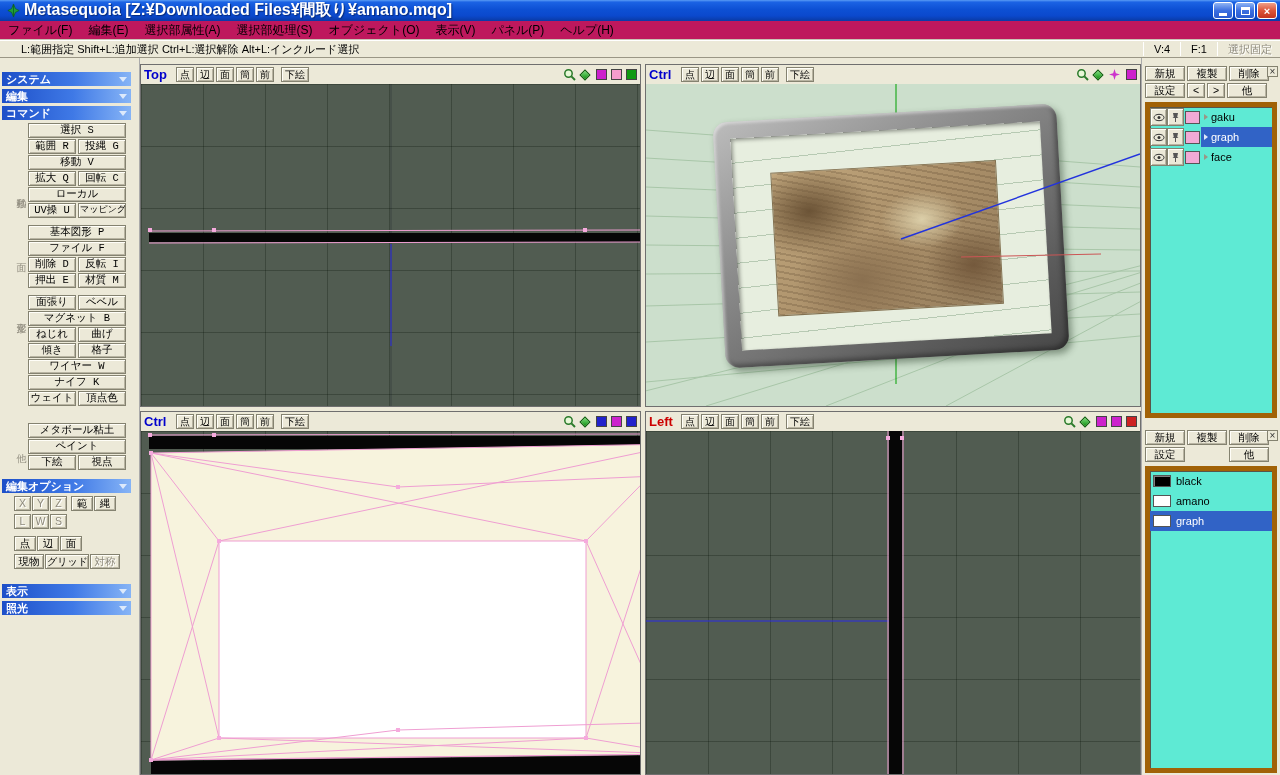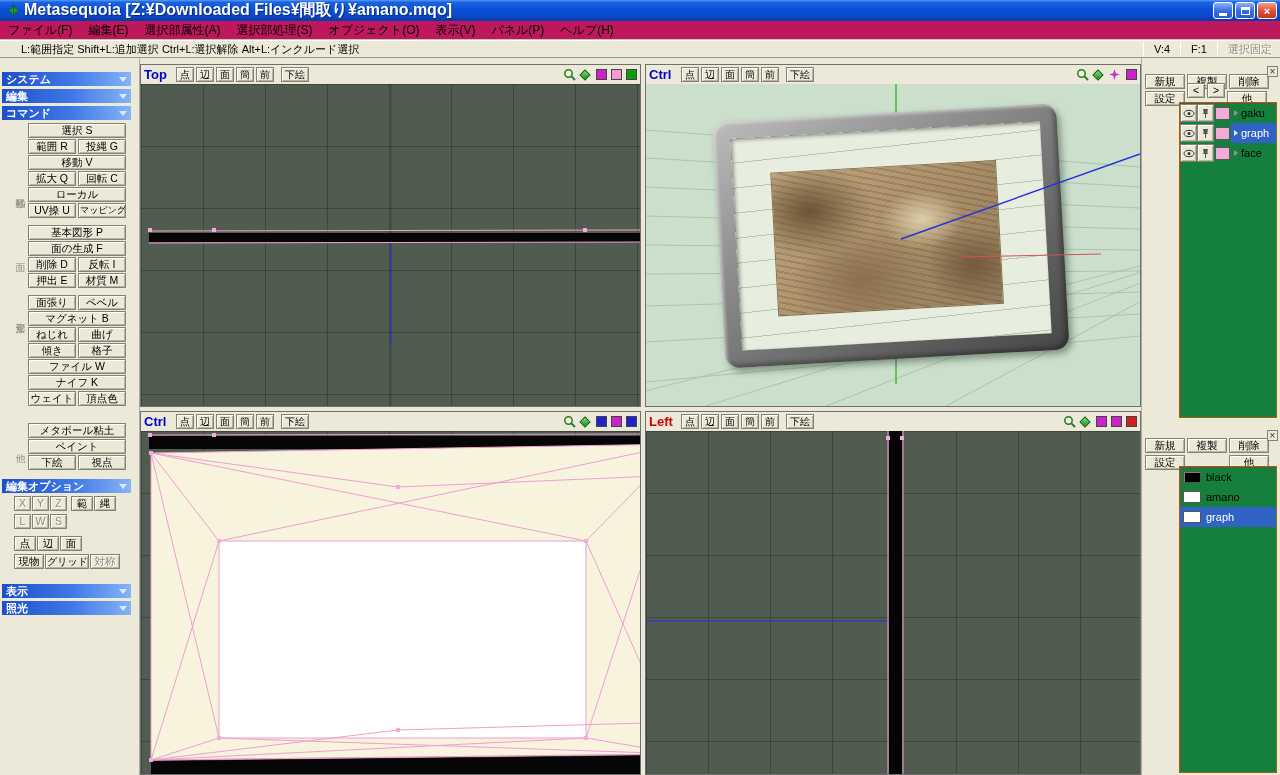--- a/index.html
+++ b/index.html
@@ -31,21 +31,21 @@
   .hint-cell { white-space:nowrap; padding:0 6px; }
   .hint-lock { color:#8e8a7d; text-shadow:1px 1px 0 #fff; padding-right:8px; }
 
   
   #sidebar-left { position:absolute; left:0; top:58px; width:140px; height:717px; background:#ECE9D8;
     border-right:1px solid #aaa; padding-top:14px; }
   .sb-header { height:14px; margin:0 8px 3px 2px; padding:0 4px; color:#fff; font-size:11px; font-weight:bold;
     background:linear-gradient(90deg,#1d4fc8 0%,#3f79e6 55%,#86b4f6 100%);
     display:flex; align-items:center; line-height:13px; }
   .sb-arrow { margin-left:auto; width:0; height:0; border-left:4px solid transparent; border-right:4px solid transparent; border-top:5px solid #dce9fb; }
-  .cmd-area { position:relative; margin-top:2px; }
+  .cmd-area { position:relative; margin-top:2px;font-family:Liberation Mono, monospace; }
   .vlabel { position:absolute; left:13px; writing-mode:vertical-rl; text-orientation:upright;
     font-size:10px; color:#8f8b7e; letter-spacing:1px; }
   .cmd-rows { margin-left:28px; width:98px; }
   .cmd-row { height:16px; display:flex; gap:2px; }
   .btn3d { background:#ECE9D8; border:1px solid #848270; box-shadow:inset 1px 1px 0 #fffef8, inset -1px -1px 0 #b8b4a2;
     font-size:10.5px; height:15px; line-height:13px; text-align:center; font-family:inherit; cursor:default; white-space:nowrap; overflow:hidden; padding:0 1px; }
   .cmd-full { width:98px; }
   .cmd-half { width:48px; }
   .gap6 { margin-top:6px; } .gap16 { margin-top:16px; }
   .opt-rows { margin-left:14px; margin-top:2px; }
@@ -89,25 +89,25 @@
       radial-gradient(90px 62px at 16% 28%, #6b5336, rgba(107,83,54,0) 72%),
       radial-gradient(70px 55px at 88% 72%, #74593c, rgba(116,89,60,0) 70%),
       radial-gradient(95px 70px at 38% 78%, #8a7050, rgba(138,112,80,0) 72%),
       repeating-linear-gradient(14deg, rgba(80,60,38,.22) 0 2px, transparent 2px 6px),
       linear-gradient(135deg,#c2a87e 0%,#a98e68 55%,#937c5c 100%); }
   .overlay-svg { position:absolute; left:0; top:0; pointer-events:none; }
 
   
   #sidebar-right { position:absolute; left:1141px; top:58px; width:139px; height:717px; background:#ECE9D8; border-left:1px solid #aaa; }
   .rp-row { position:absolute; left:3px; display:flex; gap:2px; }
-  .rp-btn { width:40px;margin-top:8px; } .rp-btn-sm { width:18px; } .rp-spacer { width:40px; }
+  .rp-btn { width:40px; } .rp-btn-sm { width:18px; } .rp-spacer { width:40px; }
   .panel-close { position:absolute; right:2px; font-size:10px; line-height:10px; color:#333;
     border:1px solid #848270; background:#ECE9D8; width:11px; height:11px; text-align:center; }
-  .list-box { position:absolute; left:3px; right:3px; background:#15803d; border:1px solid #a16207;
-    box-shadow:inset 1px 1px 0 #58554a; overflow:hidden;margin-left:34px; }
+  .list-box { position:absolute; left:3px; right:3px; background:#5eead4; border:5px solid #a16207;
+    box-shadow:inset 1px 1px 0 #58554a; overflow:hidden; }
   .obj-row { height:20px; display:flex; align-items:center; }
   .mini-btn { width:17px; height:18px; flex:none; background:#ECE9D8; border:1px solid #848270;
     box-shadow:inset 1px 1px 0 #fffef8, inset -1px -1px 0 #b8b4a2; display:flex; align-items:center; justify-content:center; }
   .obj-swatch { width:15px; height:13px; border:1px solid #555; margin:0 1px; flex:none; }
   .obj-name-area { flex:1; height:100%; display:flex; align-items:center; padding-left:3px; gap:3px; font-size:11px; }
   .obj-name-area.selected { background:#3163C6; color:#fff; }
   .expander { width:0; height:0; border-top:3px solid transparent; border-bottom:3px solid transparent; border-left:4px solid #9a9685; flex:none; }
   .selected .expander { border-left-color:#dfe8fa; }
   .mat-row { height:20px; display:flex; align-items:center; padding-left:3px; gap:5px; font-size:11px; }
   .mat-row.selected { background:#3163C6; color:#fff; }
@@ -196,21 +196,21 @@
           </div>
         <div class="cmd-row">
           <button class="btn3d cmd-half">UV操 U</button>
           <button class="btn3d cmd-half" style="font-size:9px">マッピング</button>
         </div>
 
         <div class="cmd-row gap6">
             <button class="btn3d cmd-full">基本図形 P</button>
           </div>
         <div class="cmd-row">
-            <button class="btn3d cmd-full">面の生成 F</button>
+            <button class="btn3d cmd-full">ファイル F</button>
           </div>
         <div class="cmd-row">
           <button class="btn3d cmd-half">削除 D</button>
           <button class="btn3d cmd-half">反転 I</button>
         </div>
         <div class="cmd-row">
           <button class="btn3d cmd-half">押出 E</button>
           <button class="btn3d cmd-half">材質 M</button>
         </div>
 
@@ -223,21 +223,21 @@
           </div>
         <div class="cmd-row">
           <button class="btn3d cmd-half">ねじれ</button>
           <button class="btn3d cmd-half">曲げ</button>
         </div>
         <div class="cmd-row">
           <button class="btn3d cmd-half">傾き</button>
           <button class="btn3d cmd-half">格子</button>
         </div>
         <div class="cmd-row">
-            <button class="btn3d cmd-full">ファイル W</button>
+            <button class="btn3d cmd-full">ワイヤー W</button>
           </div>
         <div class="cmd-row">
             <button class="btn3d cmd-full">ナイフ K</button>
           </div>
         <div class="cmd-row">
           <button class="btn3d cmd-half">ウェイト</button>
           <button class="btn3d cmd-half">頂点色</button>
         </div>
 
         <div class="cmd-row gap16">

